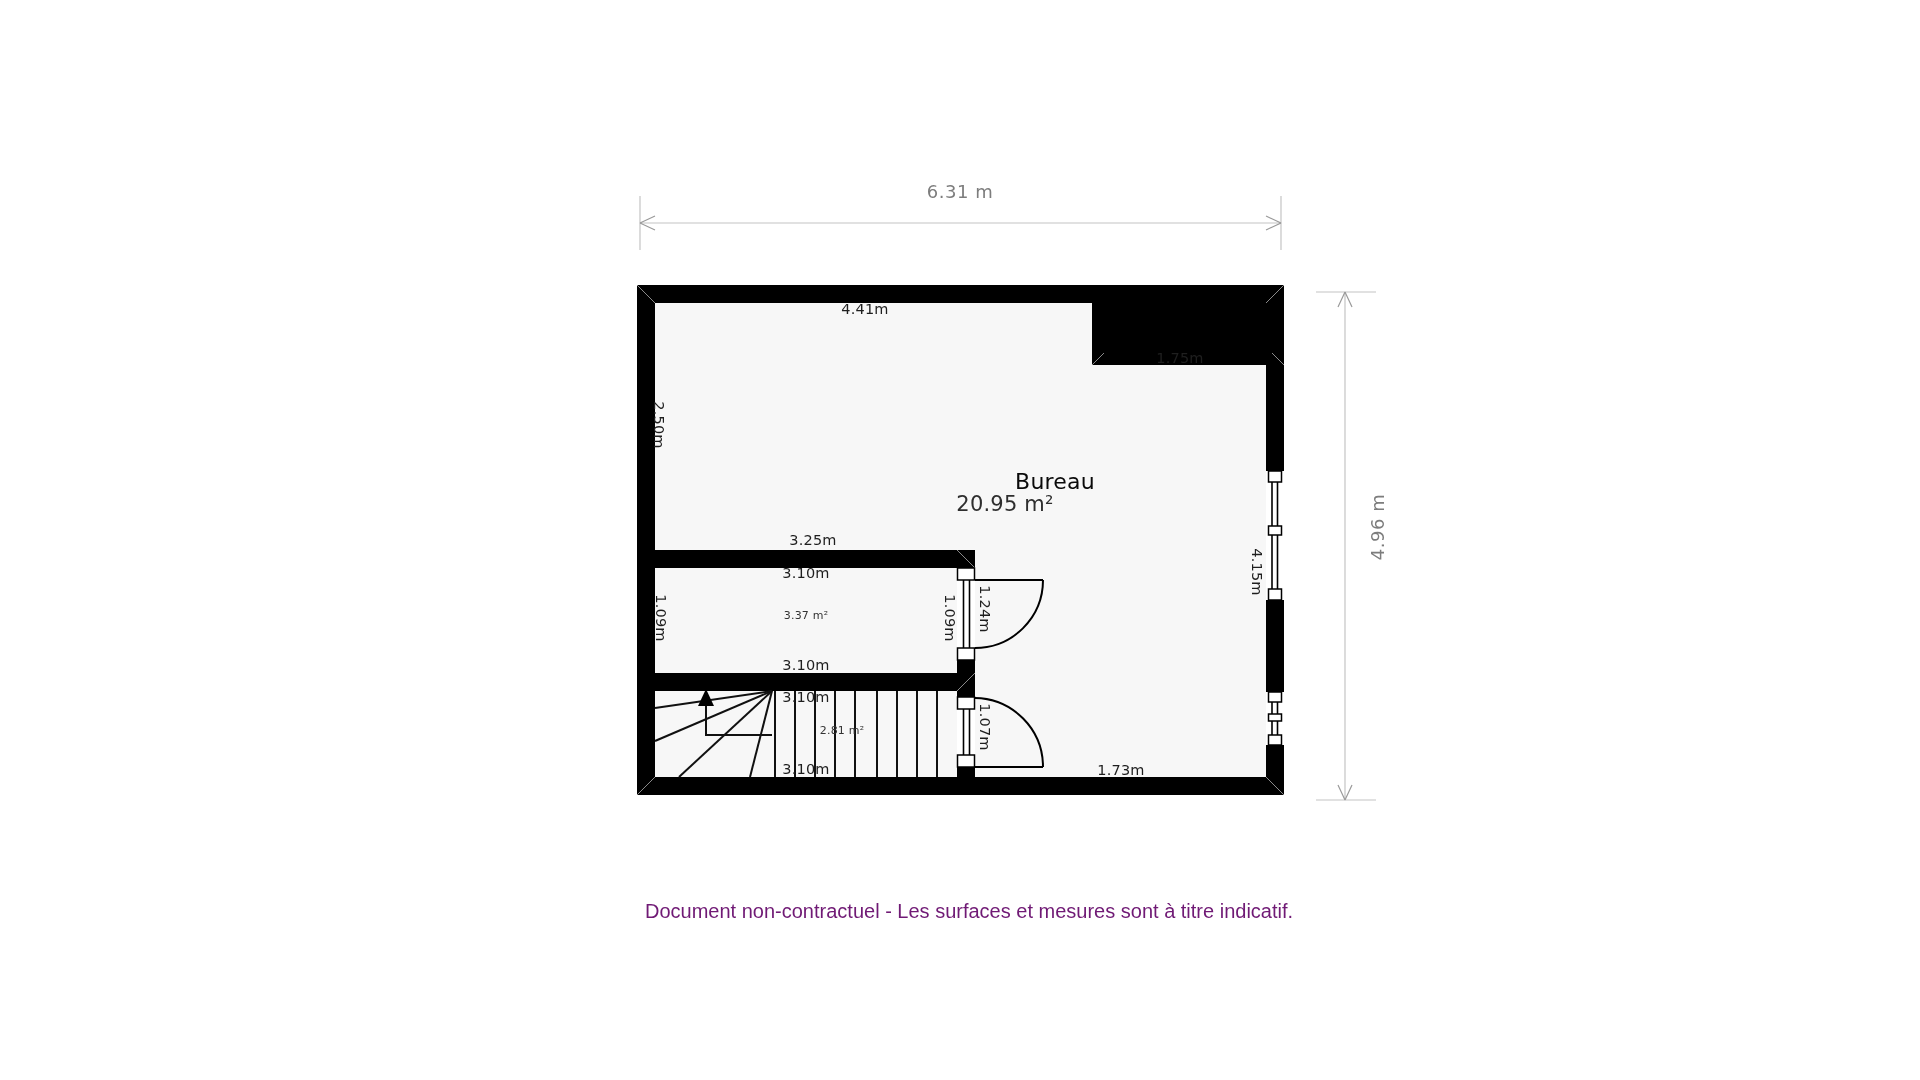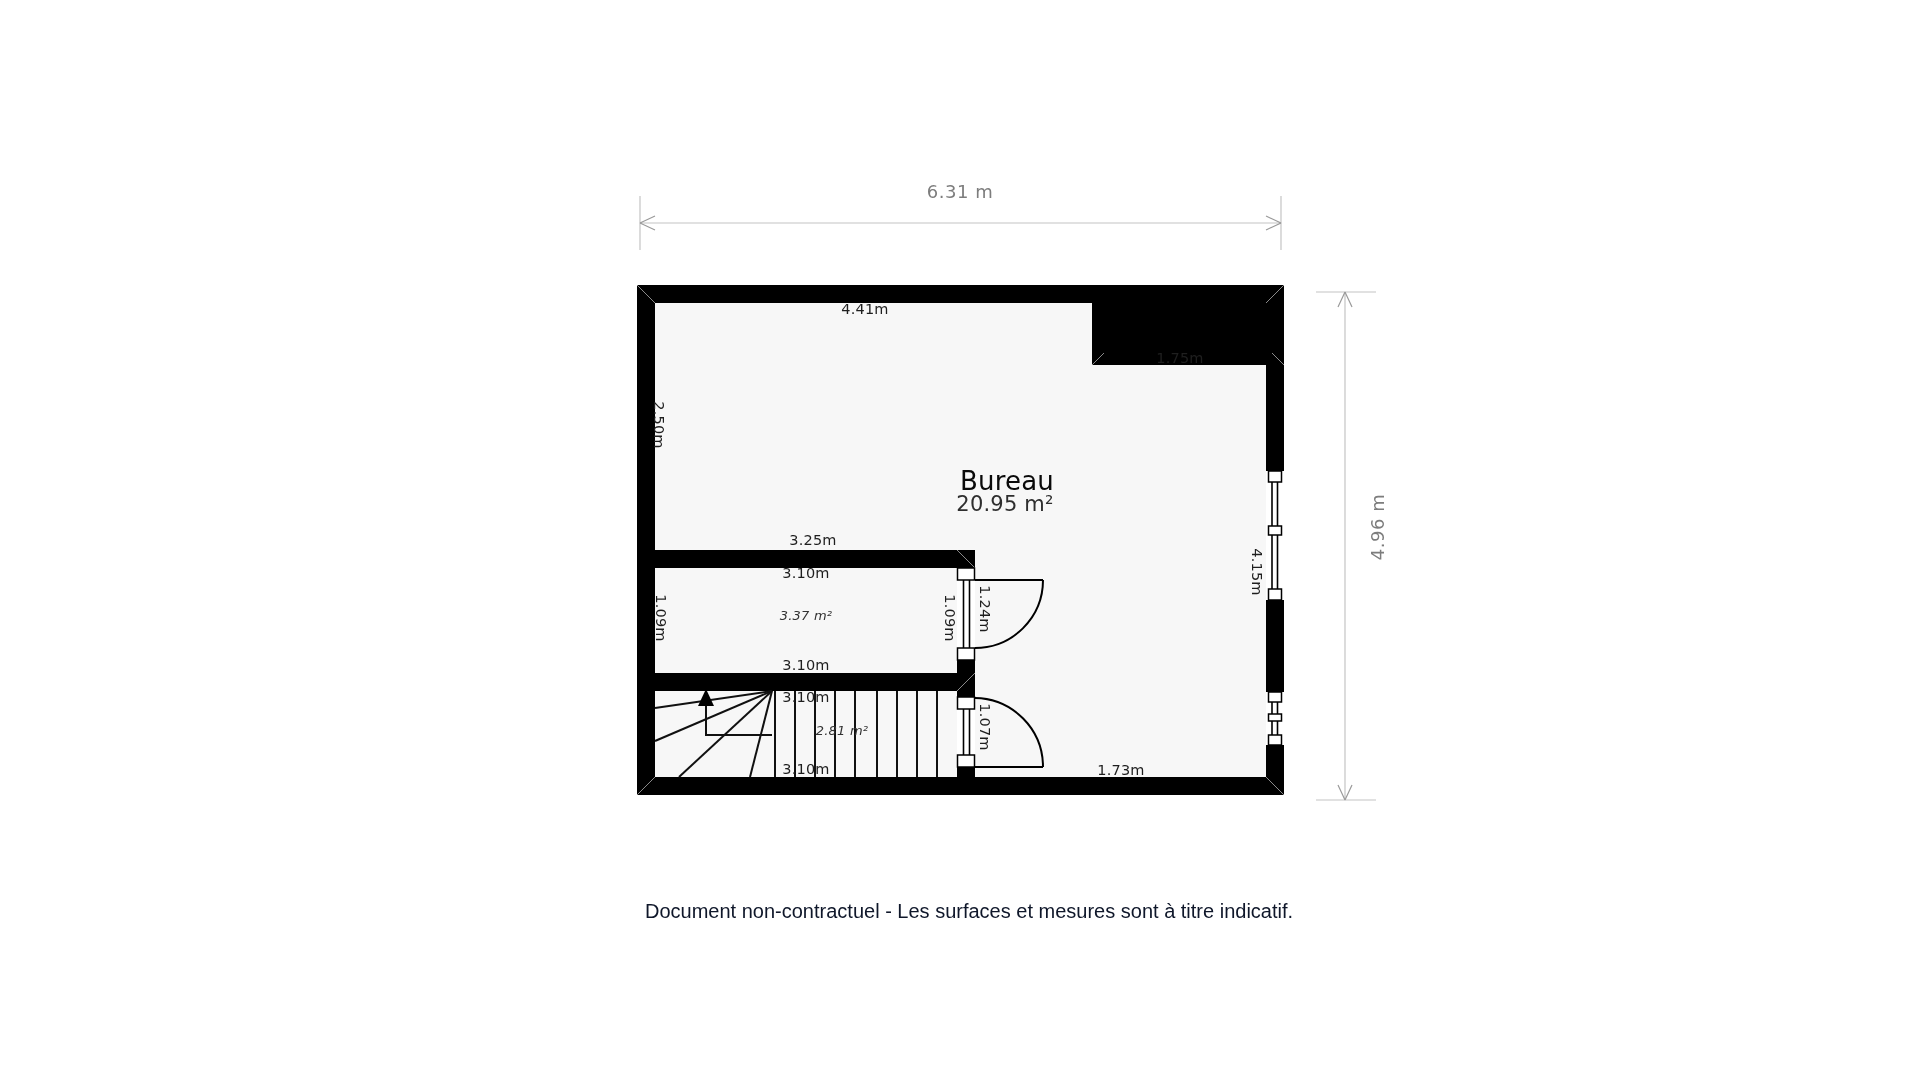--- a/index.html
+++ b/index.html
@@ -9,26 +9,26 @@
     border-radius:19px;
   }
   svg{position:absolute;left:0;top:0;}
   .lbl{
     position:absolute;transform:translate(-50%,-50%);
     font-size:14.5px;color:#1f1f1f;white-space:nowrap;letter-spacing:.2px;
   }
   .lbl.rot{transform:translate(-50%,-50%) rotate(90deg);}
   .lbl.dim{font-size:18px;color:#7d7d7d;letter-spacing:.5px;}
   .lbl.dim.rot-ccw{transform:translate(-50%,-50%) rotate(-90deg);}
-  .lbl.room-name{font-size:26px;color:#0a0a0a;}
+  .lbl.room-name{font-size:22px;color:#0a0a0a;margin-left:48px;}
   .lbl.room-area{font-size:21px;color:#2e2e2e;}
-  .lbl.small-area{font-size:13px;color:#333;font-style:italic;}
+  .lbl.small-area{font-size:11px;color:#333;}
   .footer{
     position:absolute;left:645px;top:898px;
-    font-family:"Liberation Sans",sans-serif;font-size:20px;line-height:27px;color:#0f172a;
+    font-family:"Liberation Sans",sans-serif;font-size:20px;line-height:27px;color:#701a75;
     white-space:nowrap;
   }
 </style>
 </head>
 <body>
 
 <div class="canvas">
 
   <svg width="1920" height="1080">
 

